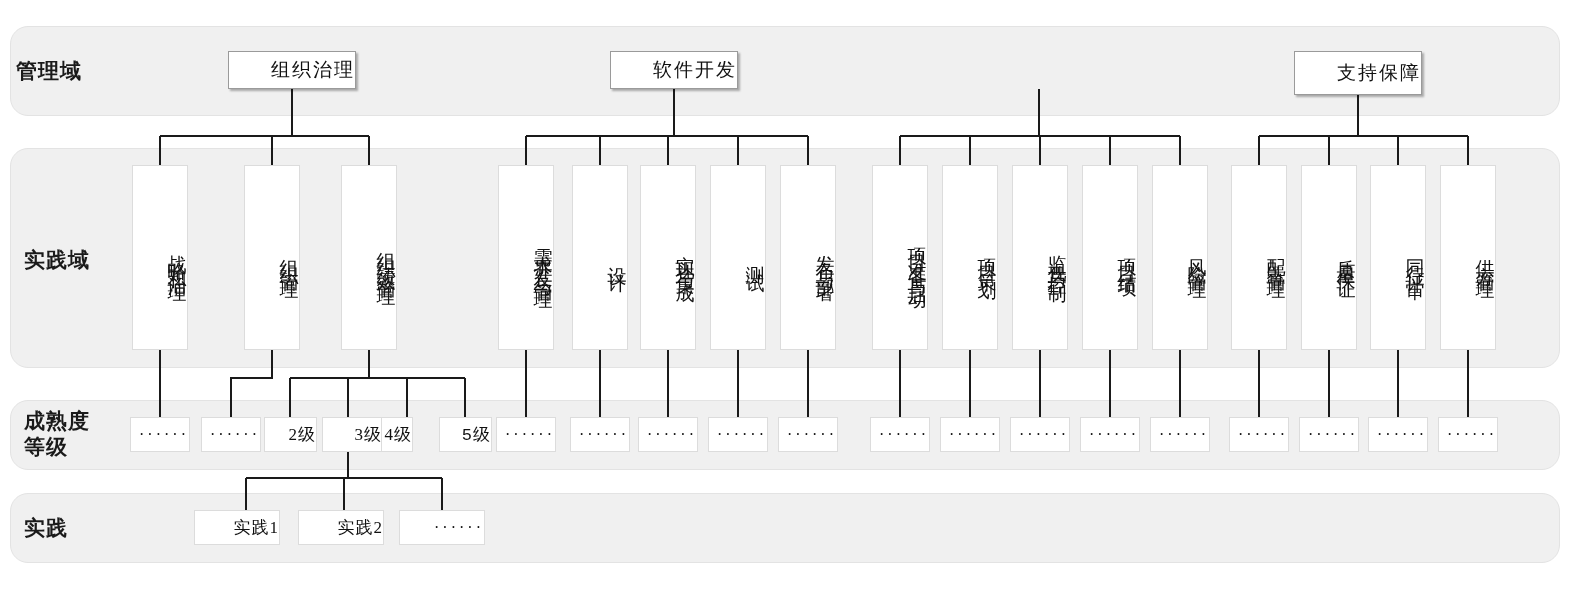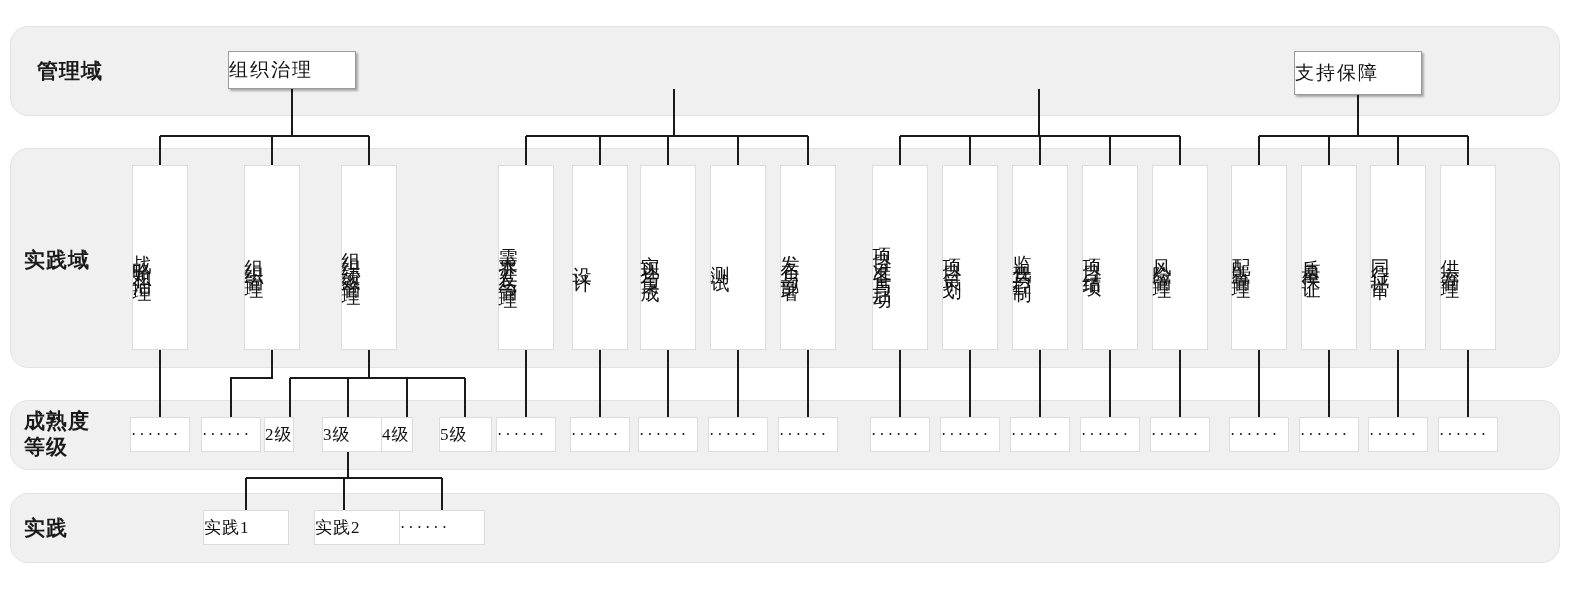--- a/index.html
+++ b/index.html
@@ -34,21 +34,21 @@
   
   #wires{position:absolute;left:0;top:0;width:1586px;height:593px;pointer-events:none;}
 
   
   .node{
     position:absolute;
     box-sizing:border-box;
     background:#ffffff;
     display:flex;
     align-items:center;
-    justify-content:flex-start;
+    justify-content:flex-end;
     text-align:center;
     color:#111;
   }
   
   .node.top{
     border:1px solid #9a9a9a;
     box-shadow: inset 1px 1px 0 #ffffff, 2px 2px 2px rgba(0,0,0,0.30);
     font-size:19px;
     letter-spacing:2px;
   }
@@ -75,21 +75,21 @@
 </head>
 <body>
 
 <div id="stage">
 
   <div class="band" style="left:10px;top:26px;width:1550px;height:90px;"></div>
   <div class="band" style="left:10px;top:148px;width:1550px;height:220px;"></div>
   <div class="band" style="left:10px;top:400px;width:1550px;height:70px;"></div>
   <div class="band" style="left:10px;top:493px;width:1550px;height:70px;"></div>
 
-  <div class="band-label" style="left:37px;top:58px;">管理域</div>
+  <div class="band-label" style="left:16px;top:58px;">管理域</div>
   <div class="band-label" style="left:24px;top:247px;">实践域</div>
   <div class="band-label" style="left:24px;top:408px;text-align:left;">成熟度
 等级</div>
   <div class="band-label" style="left:24px;top:515px;">实践</div>
 
   <svg id="wires" viewBox="0 0 1586 593" xmlns="http://www.w3.org/2000/svg">
     <g stroke="#1a1a1a" stroke-width="2.2" fill="none" shape-rendering="crispEdges">
 
       <path d="M292,89 L292,136"></path>
       <path d="M160,136 L369,136"></path>
@@ -152,20 +152,23 @@
       <path d="M246,478 L442,478"></path>
       <path d="M246,478 L246,510"></path>
       <path d="M344,478 L344,510"></path>
       <path d="M442,478 L442,510"></path>
     </g>
   </svg>
 
   <div class="node top" style="left:228px;top:51px;width:128px;height:38px;">
     <span>组织治理</span>
   </div>
+  <div class="node top" style="left:610px;top:51px;width:128px;height:38px;">
+    <span>软件开发</span>
+  </div>
   <div class="node top" style="left:1294px;top:51px;width:128px;height:44px;">
     <span>支持保障</span>
   </div>
 
   <div class="node vert" style="left:132px;top:165px;width:56px;height:185px;">
     <span class="vtext">战略和治理</span>
   </div>
   <div class="node vert" style="left:244px;top:165px;width:56px;height:185px;">
     <span class="vtext">组织管理</span>
   </div>
@@ -214,30 +217,30 @@
   <div class="node vert" style="left:1440px;top:165px;width:56px;height:185px;">
     <span class="vtext">供方管理</span>
   </div>
 
   <div class="node small dots" style="left:130px;top:417px;width:60px;height:35px;">
     <span>······</span>
   </div>
   <div class="node small dots" style="left:201px;top:417px;width:60px;height:35px;">
     <span>······</span>
   </div>
-  <div class="node small" style="left:264px;top:417px;width:30px;height:35px;">
+  <div class="node small" style="left:264px;top:417px;width:53px;height:35px;">
     <span>2级</span>
   </div>
   <div class="node small" style="left:322px;top:417px;width:61px;height:35px;">
     <span>3级</span>
   </div>
   <div class="node small" style="left:381px;top:417px;width:32px;height:35px;">
     <span>4级</span>
   </div>
-  <div class="node small" style="left:439px;top:417px;width:53px;height:35px;">
+  <div class="node small" style="left:439px;top:417px;width:53px;height:35px;font-family:Liberation Mono, monospace;">
     <span>5级</span>
   </div>
   <div class="node small dots" style="left:496px;top:417px;width:60px;height:35px;">
     <span>······</span>
   </div>
   <div class="node small dots" style="left:570px;top:417px;width:60px;height:35px;">
     <span>······</span>
   </div>
   <div class="node small dots" style="left:638px;top:417px;width:60px;height:35px;">
     <span>······</span>
@@ -269,23 +272,23 @@
   <div class="node small dots" style="left:1299px;top:417px;width:60px;height:35px;">
     <span>······</span>
   </div>
   <div class="node small dots" style="left:1368px;top:417px;width:60px;height:35px;">
     <span>······</span>
   </div>
   <div class="node small dots" style="left:1438px;top:417px;width:60px;height:35px;">
     <span>······</span>
   </div>
 
-  <div class="node small" style="left:203px;top:510px;width:86px;height:35px;">
+  <div class="node small" style="left:194px;top:510px;width:86px;height:35px;">
     <span>实践1</span>
   </div>
-  <div class="node small" style="left:314px;top:510px;width:86px;height:35px;">
+  <div class="node small" style="left:298px;top:510px;width:86px;height:35px;">
     <span>实践2</span>
   </div>
   <div class="node small dots" style="left:399px;top:510px;width:86px;height:35px;">
     <span>······</span>
   </div>
 
 </div>
 
 </body></html>

